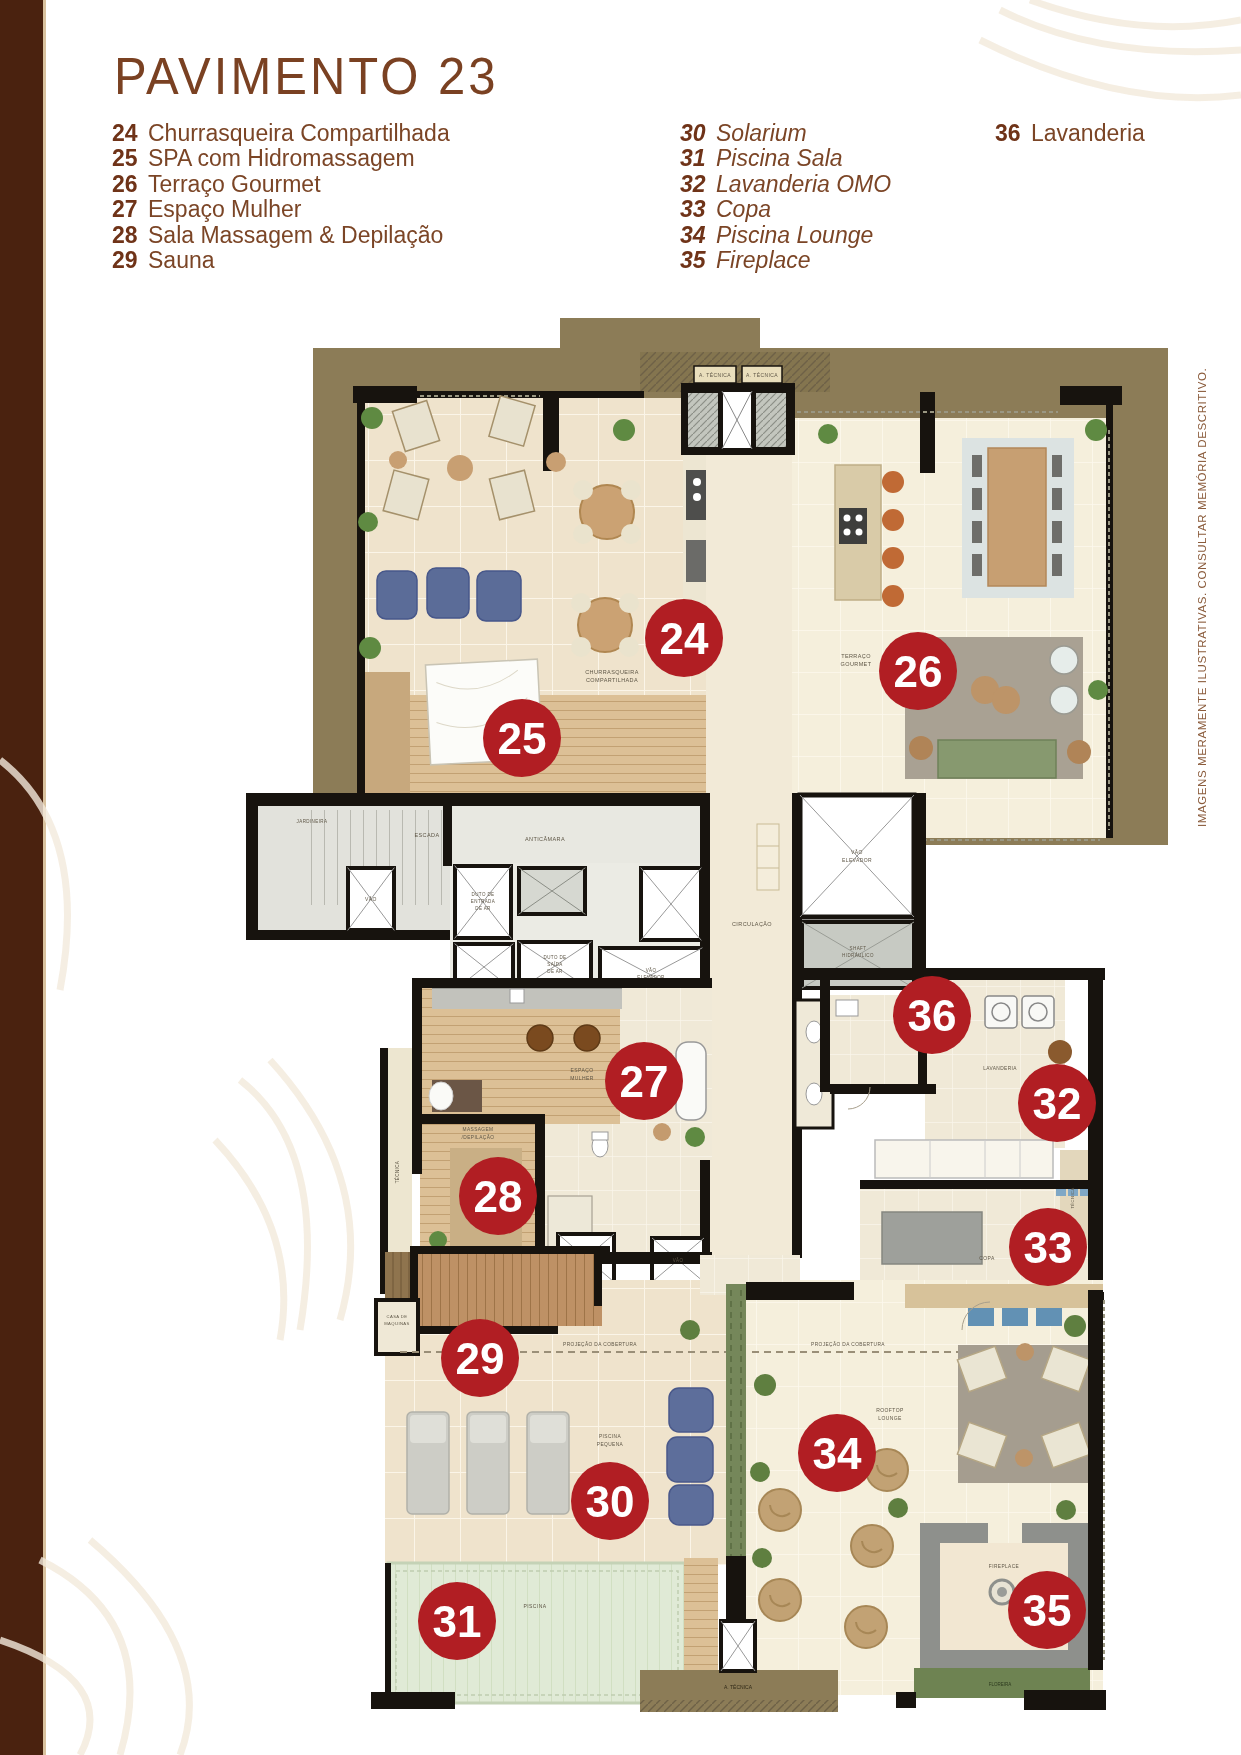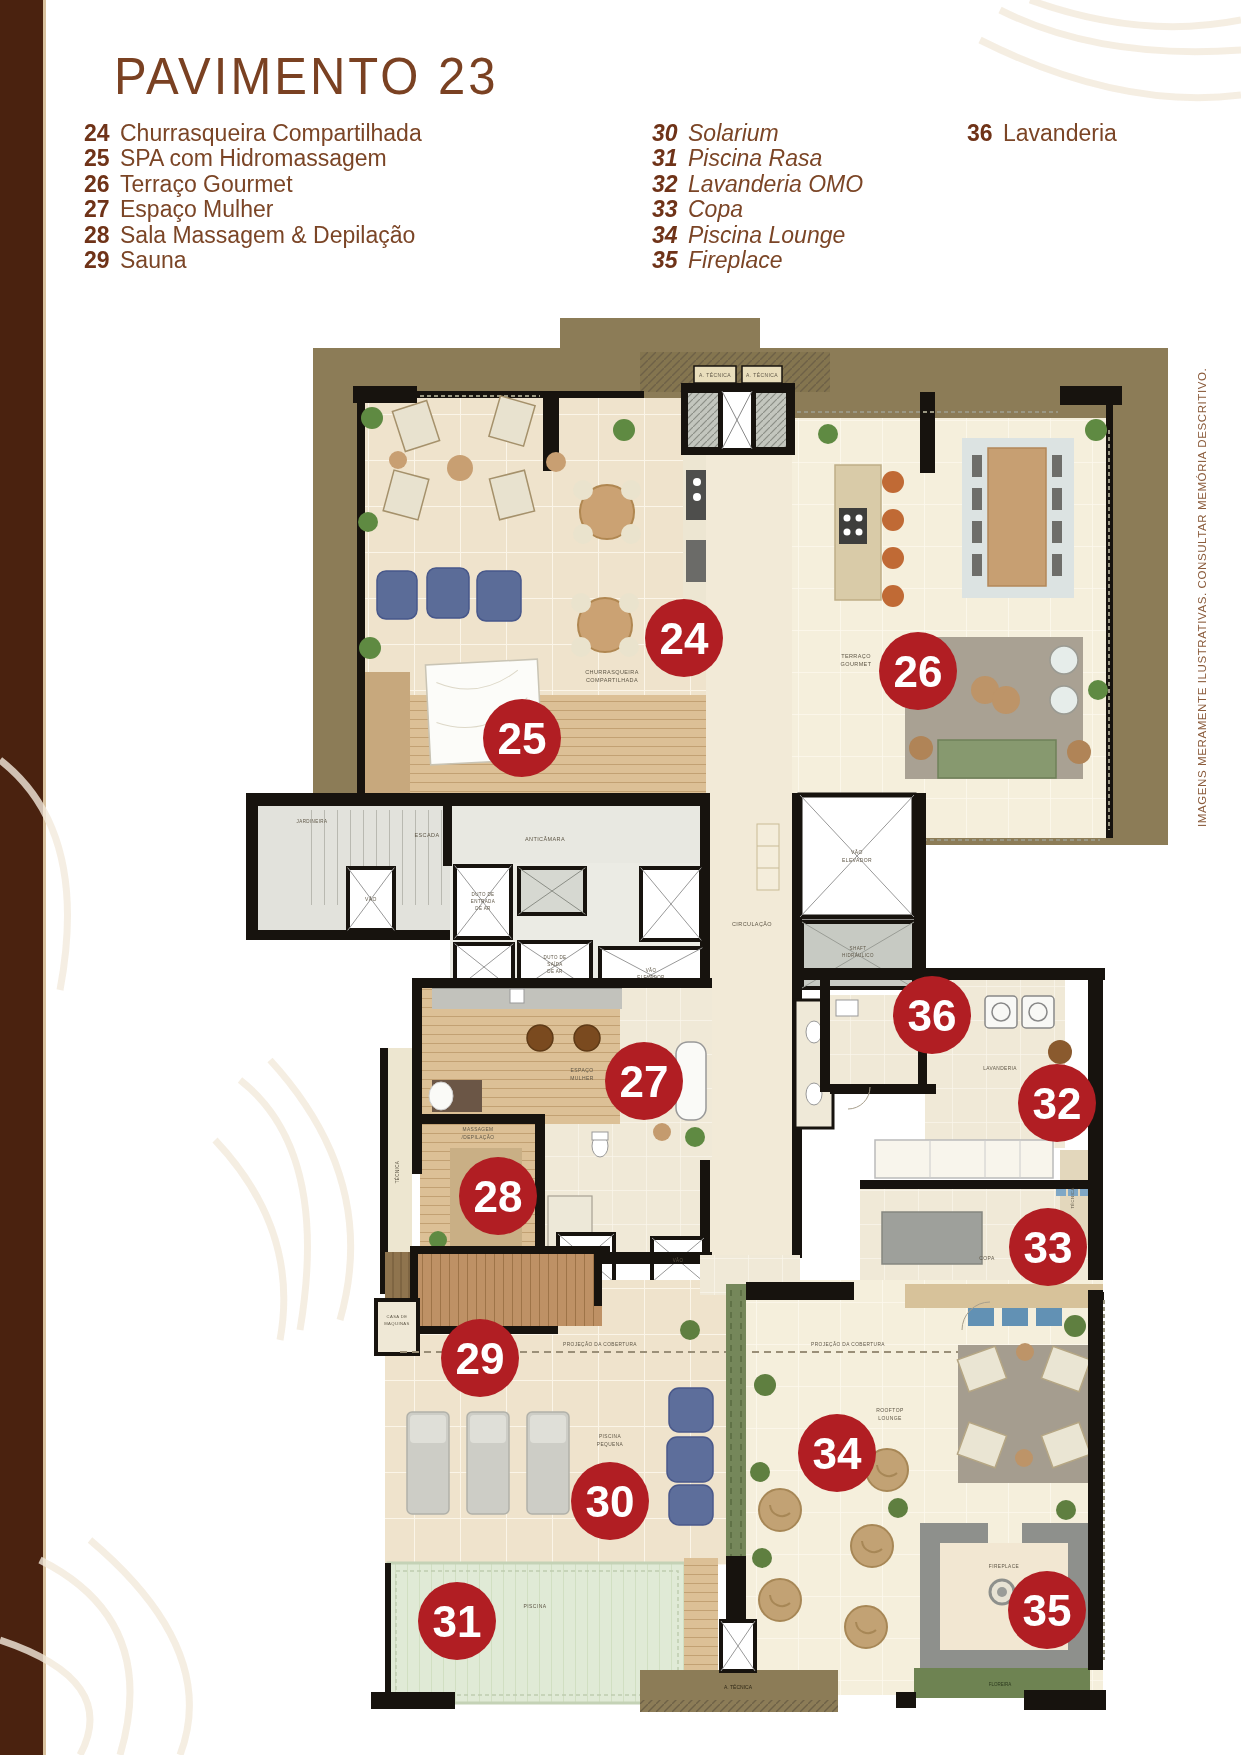--- a/index.html
+++ b/index.html
@@ -3,21 +3,21 @@
 <meta charset="utf-8">
 <style>
   html,body{margin:0;padding:0;background:#fff;}
   .page{position:relative;width:1241px;height:1755px;background:#FFFFFF;overflow:hidden;
         font-family:"Liberation Sans",sans-serif;padding-left:48px;}
   .side-border{position:absolute;left:0;top:0;width:43px;height:1755px;background:#4A220F;
         border-right:3px solid #D9C29F;}
   .title{position:absolute;left:114px;top:48px;font-size:49px;font-weight:300;letter-spacing:3px;
         color:#7A4122;transform:scaleY(1.04);white-space:nowrap;}
   .legend{position:absolute;top:121px;font-size:23px;color:#7B4526;line-height:25.4px;white-space:nowrap;}
-  .legend .lrow{display:block;}
+  .legend .lrow{display:block;margin-left:28px;}
   .lnum{display:inline-block;min-width:36px;font-weight:bold;color:#6F3318;}
   .llabel{color:#7B4526;}
   .col1{left:84px;}
   .col2{left:652px;font-style:italic;}
   .col3{left:967px;}
   .disclaimer{position:absolute;left:1196px;top:365px;height:462px;width:22px;
         writing-mode:vertical-rl;transform:rotate(180deg);font-size:11.5px;letter-spacing:.6px;
         color:#8A5B3B;white-space:nowrap;}
   svg{position:absolute;left:0;top:0;}
   svg text{font-family:"Liberation Sans",sans-serif;}
@@ -35,21 +35,21 @@
   <div class="legend col1">
     <div class="lrow"><span class="lnum">24</span><span class="llabel">Churrasqueira Compartilhada</span></div>
     <div class="lrow"><span class="lnum">25</span><span class="llabel">SPA com Hidromassagem</span></div>
     <div class="lrow"><span class="lnum">26</span><span class="llabel">Terraço Gourmet</span></div>
     <div class="lrow"><span class="lnum">27</span><span class="llabel">Espaço Mulher</span></div>
     <div class="lrow"><span class="lnum">28</span><span class="llabel">Sala Massagem &amp; Depilação</span></div>
     <div class="lrow"><span class="lnum">29</span><span class="llabel">Sauna</span></div>
   </div>
   <div class="legend col2">
     <div class="lrow"><span class="lnum">30</span><span class="llabel">Solarium</span></div>
-    <div class="lrow"><span class="lnum">31</span><span class="llabel">Piscina Rasa</span></div>
+    <div class="lrow"><span class="lnum">31</span><span class="llabel">Piscina Sala</span></div>
     <div class="lrow"><span class="lnum">32</span><span class="llabel">Lavanderia OMO</span></div>
     <div class="lrow"><span class="lnum">33</span><span class="llabel">Copa</span></div>
     <div class="lrow"><span class="lnum">34</span><span class="llabel">Piscina Lounge</span></div>
     <div class="lrow"><span class="lnum">35</span><span class="llabel">Fireplace</span></div>
   </div>
   <div class="legend col3">
     <div class="lrow"><span class="lnum">36</span><span class="llabel">Lavanderia</span></div>
   </div>
 
   <svg width="1241" height="1755" viewBox="0 0 1241 1755">

